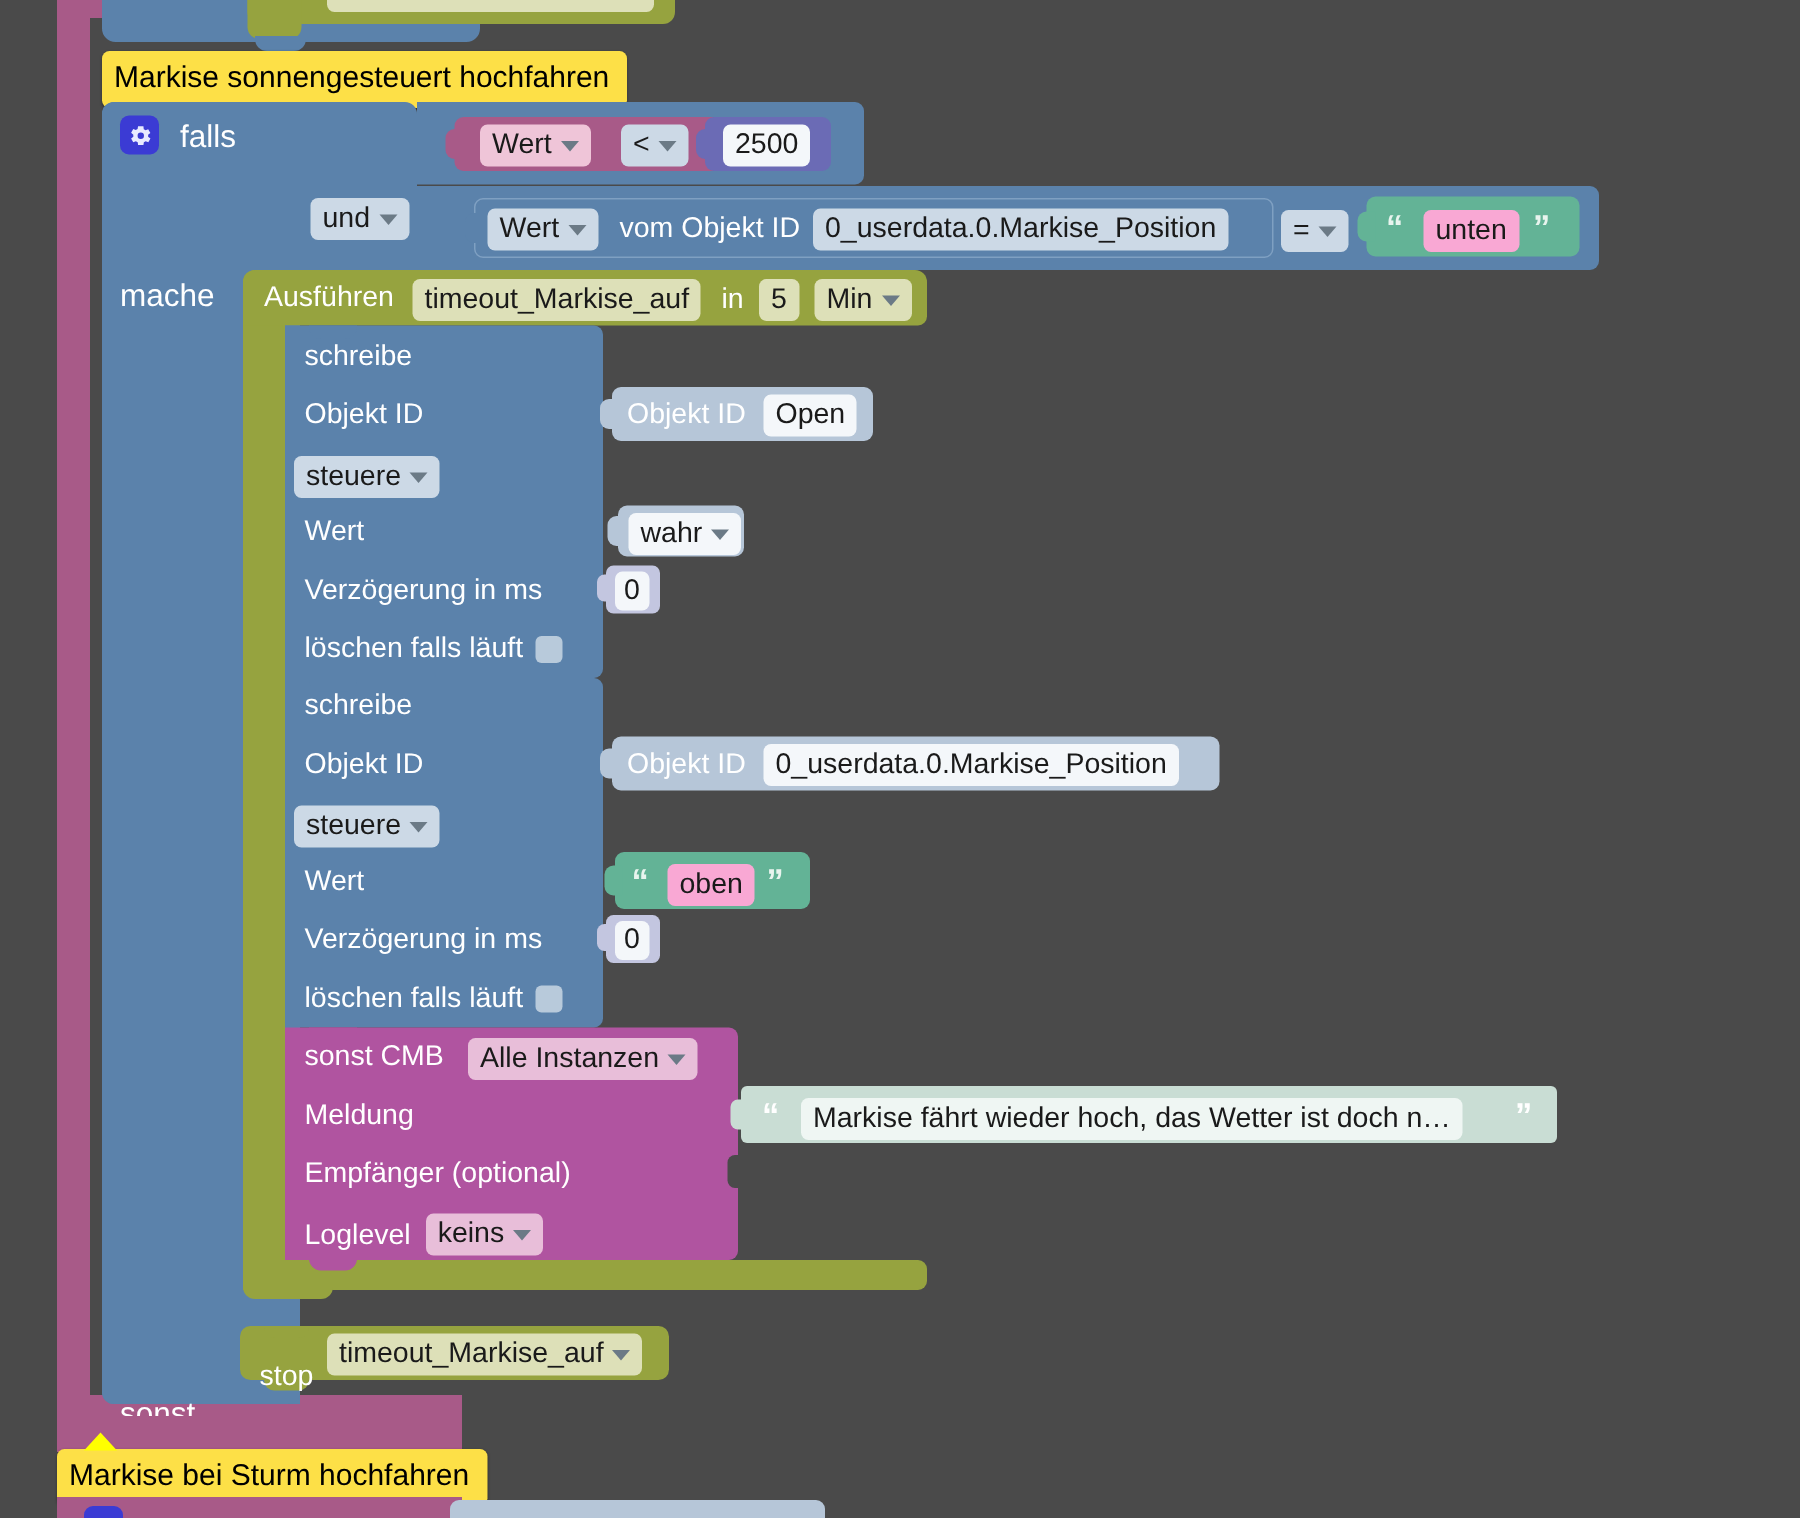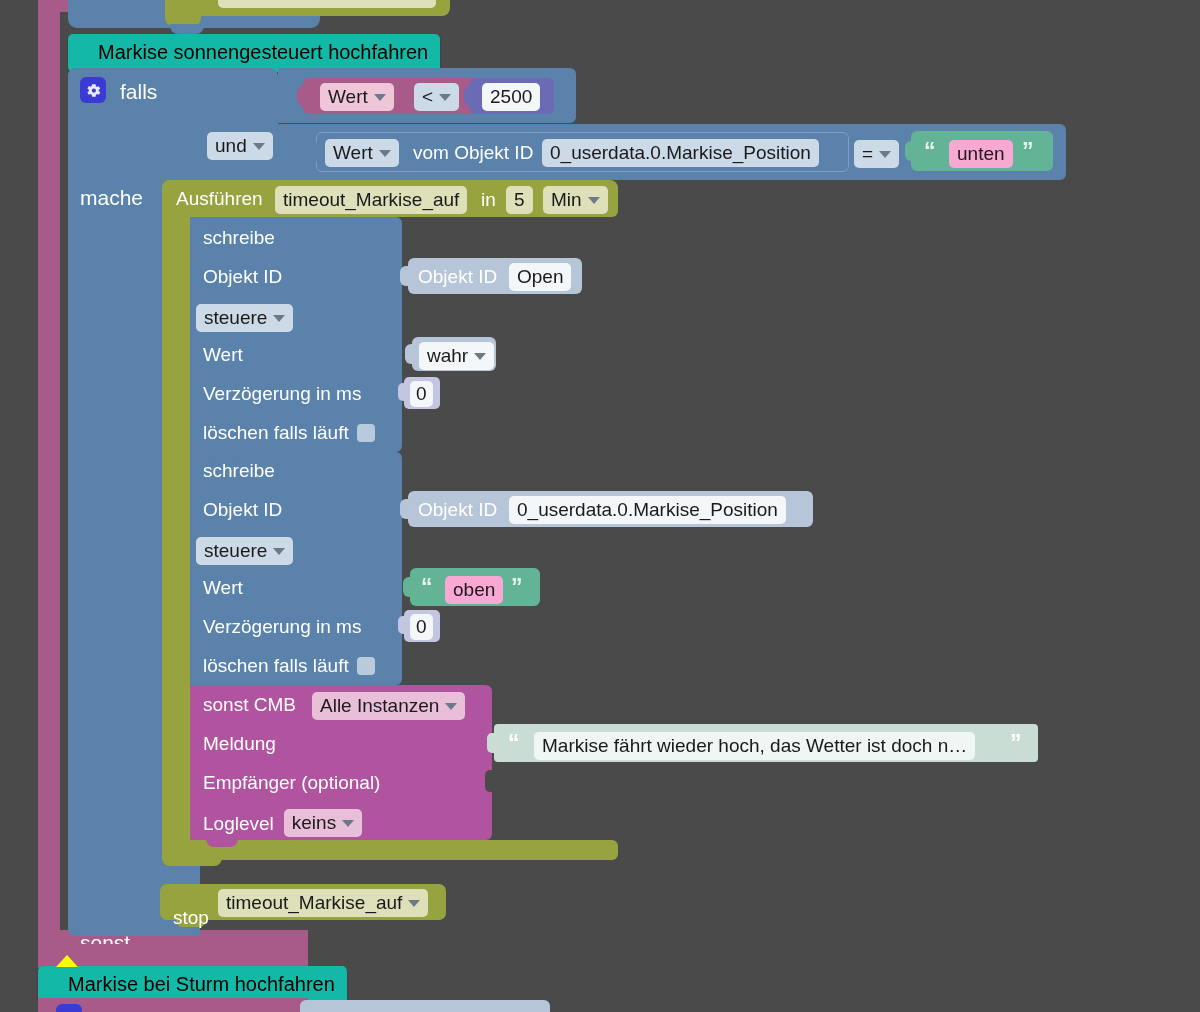--- a/index.html
+++ b/index.html
@@ -37,22 +37,22 @@
   .f-rosy   { background: #efc5d8; }
   .f-mint   { background: #f9a8d4; }
   .caret {
     width: 0; height: 0; border-left: 6px solid transparent;
     border-right: 6px solid transparent; border-top: 7px solid #6b7a86;
     display: inline-block;
   }
 
   
   .comment {
-    position: absolute; background: #14b8a6; color: #000;
-    font-size: 20px; padding: 7px 12px 8px 30px;
+    position: absolute; background: #fde047; color: #000;
+    font-size: 20px; padding: 7px 12px 8px 8px;
     border-radius: 5px; white-space: nowrap;
     box-shadow: 0 1px 2px rgba(0,0,0,.35);
   }
   .comment .tail {
     position: absolute; bottom: -11px; left: 18px;
     width: 0; height: 0;
     border-left: 11px solid transparent; border-right: 11px solid transparent;
     border-top: 12px solid #ffff00;
   }
   .comment.up .tail {

